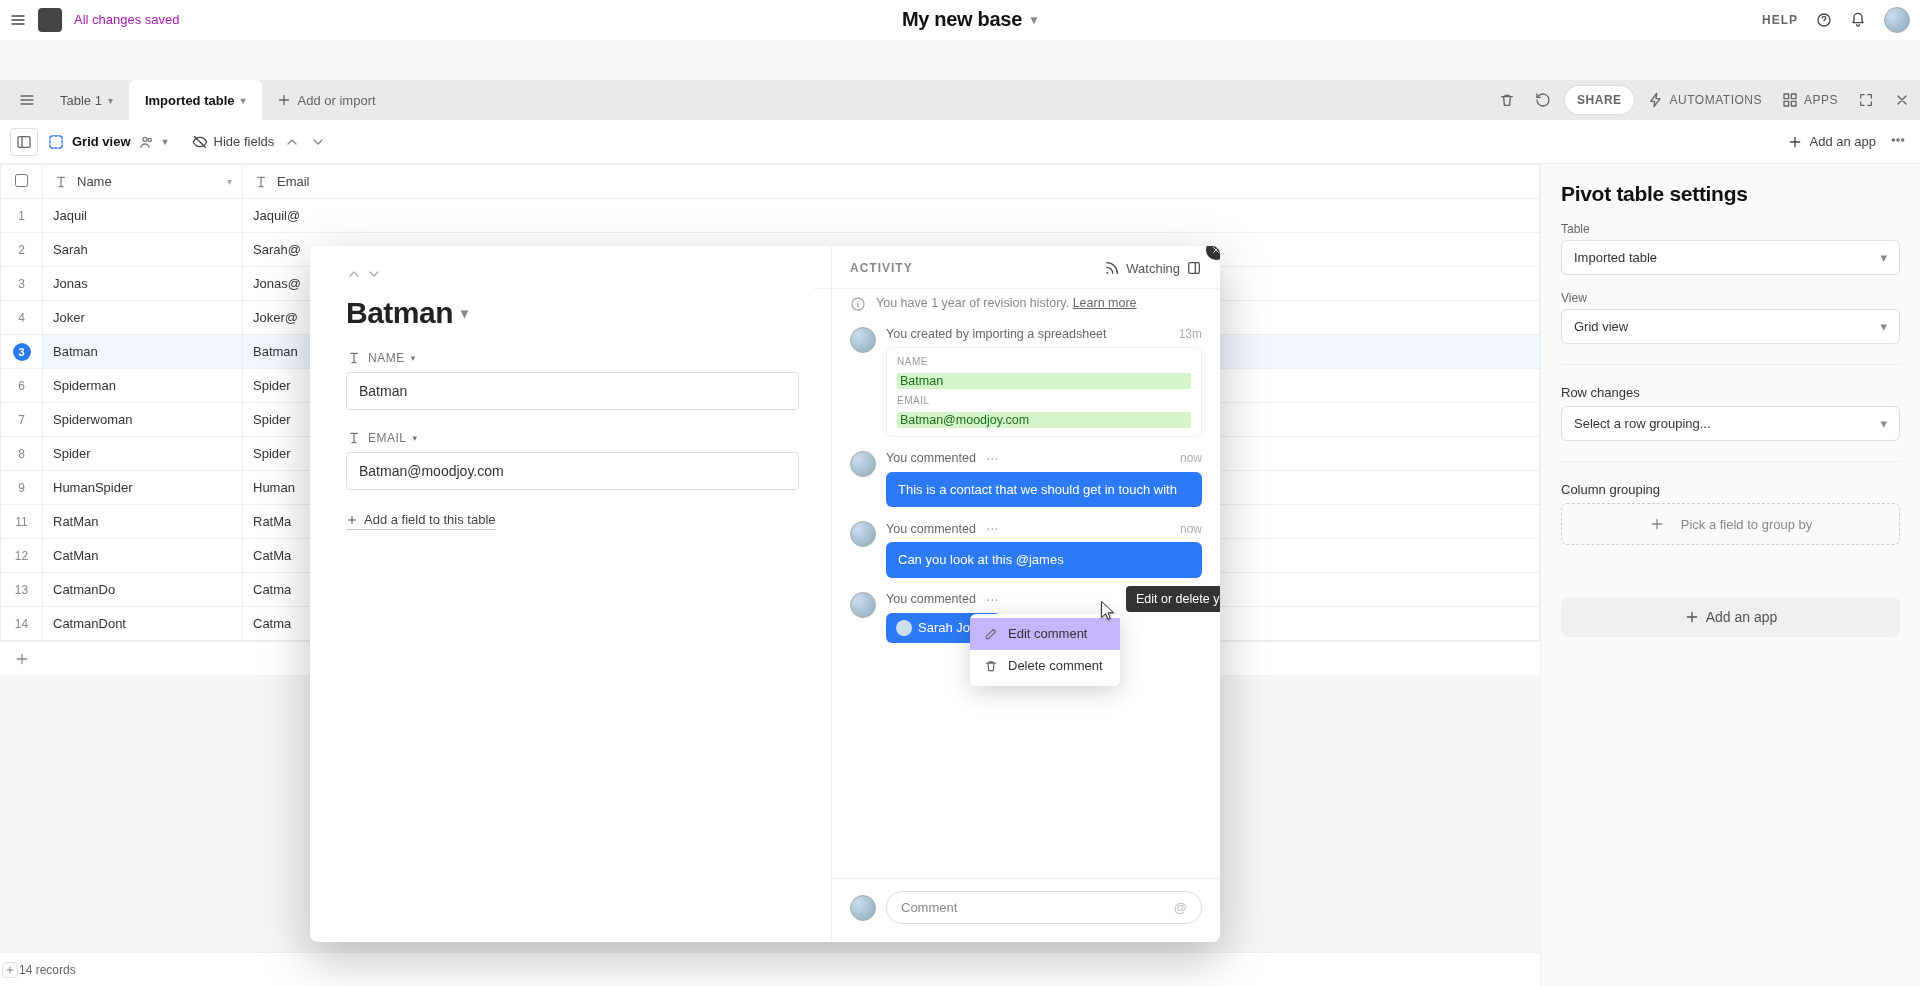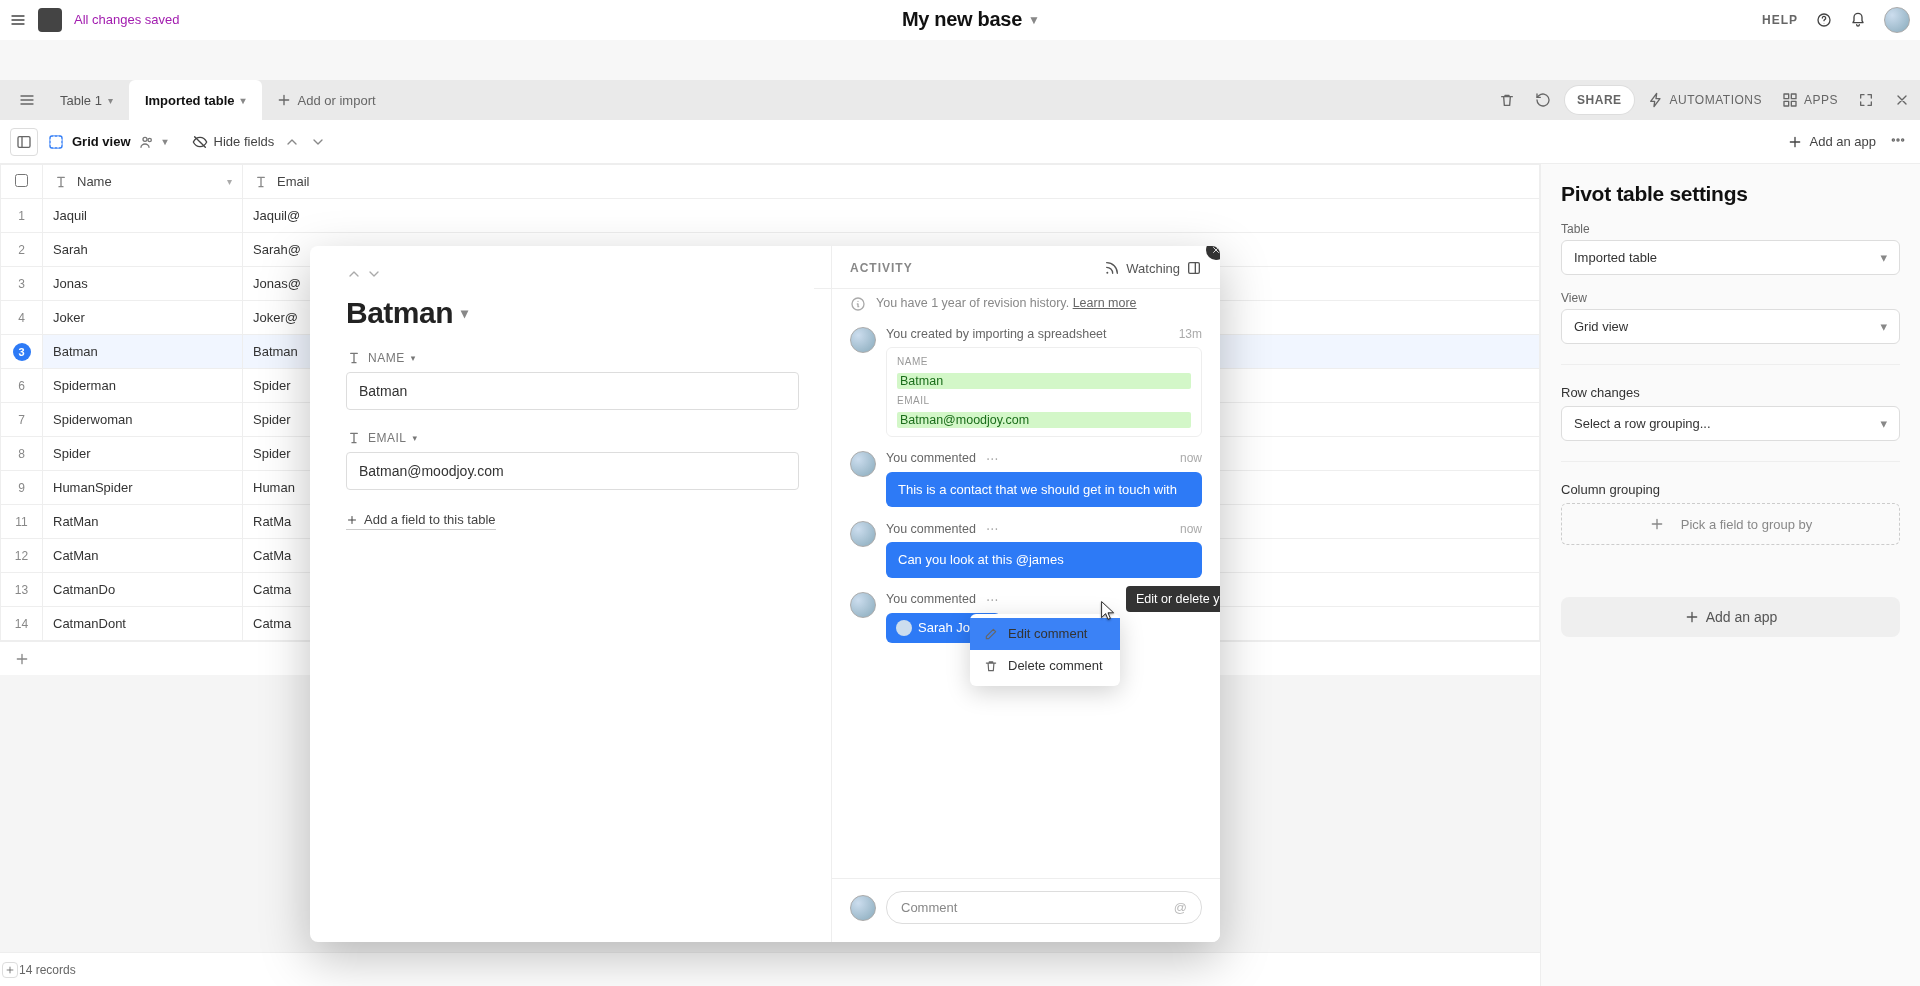--- a/index.html
+++ b/index.html
@@ -111,21 +111,21 @@
 .m-right .bubble { background: #2d7af6; color: #fff; padding: 9px 12px; border-radius: 6px; font-size: 13px; line-height: 1.35; }
 .m-right .mention-bubble { background: #2d7af6; color: #fff; padding: 7px 10px; border-radius: 6px; display: inline-flex; align-items: center; gap: 6px; width: fit-content; }
 .m-right .mention-bubble .mini-av { width: 16px; height: 16px; border-radius: 50%; background: #cde; }
 .m-right .comment-box { border-top: 1px solid #eee; padding: 12px 18px 18px; display: flex; gap: 10px; align-items: center; }
 .m-right .comment-box .cinput { flex: 1; border: 1px solid #ddd; border-radius: 16px; padding: 8px 14px; font-size: 13px; color: #888; display: flex; justify-content: space-between; align-items: center; }
 .m-right .comment-box .at { color: #bbb; }
 
 
 .ctx-menu { position: absolute; background: #fff; border-radius: 6px; box-shadow: 0 6px 24px rgba(0,0,0,.18); padding: 4px 0; min-width: 150px; z-index: 50; }
 .ctx-menu .mi { display: flex; align-items: center; gap: 10px; padding: 8px 14px; font-size: 13px; color: #333; cursor: pointer; }
-.ctx-menu .mi.hl { background: #3b82f6; }
+.ctx-menu .mi.hl { background: #c4b5fd; }
 .ctx-menu .mi .ico { color: #666; width: 14px; }
 
 
 .tooltip { position: absolute; background: #333; color: #fff; font-size: 12.5px; padding: 6px 10px; border-radius: 4px; white-space: nowrap; z-index: 60; }
 
 
 .cursor { position: absolute; width: 16px; height: 22px; z-index: 70; pointer-events: none; }
 .cursor svg { filter: drop-shadow(0 1px 1px rgba(0,0,0,.4)); }
 
 hr.sep { border: 0; border-top: 1px solid #eee; margin: 2px -18px; }

